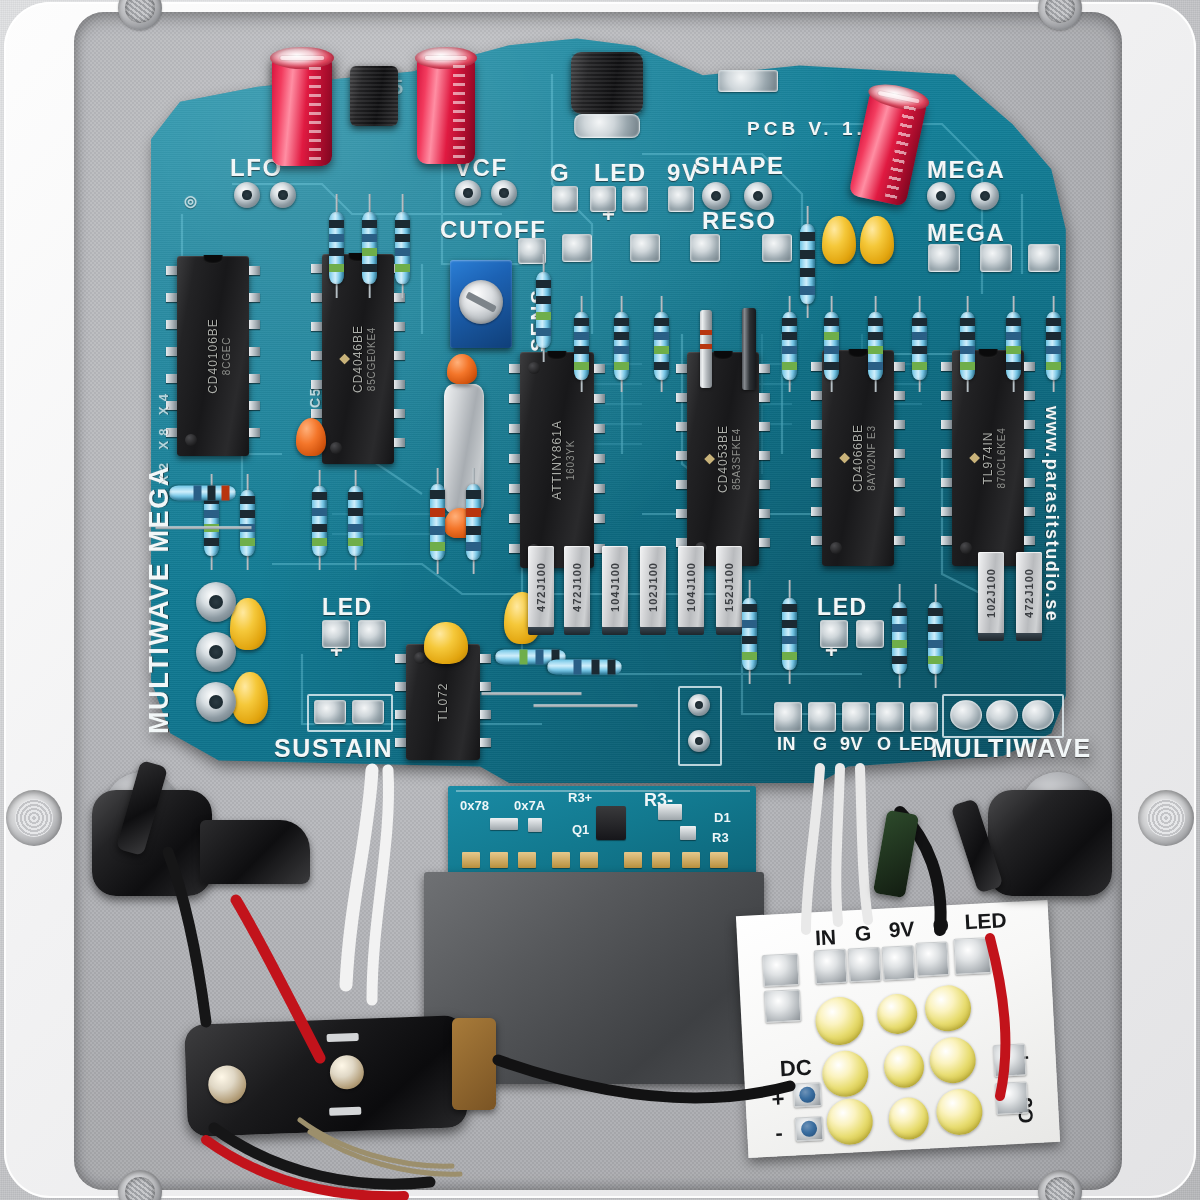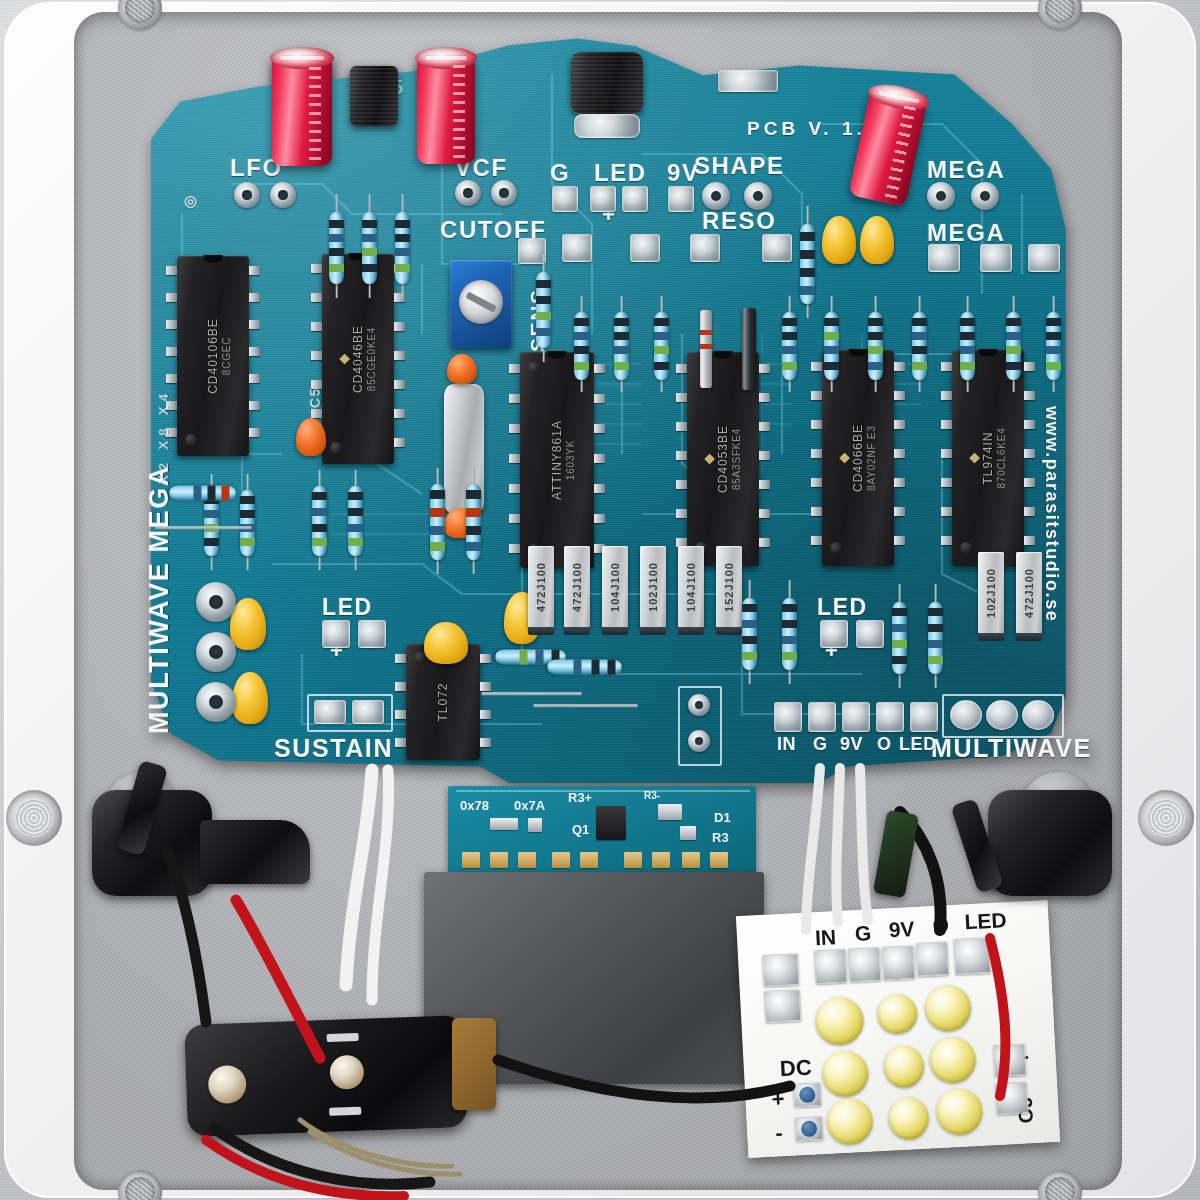--- a/index.html
+++ b/index.html
@@ -943,21 +943,21 @@
 
     <div class="silk" style="left:62px;top:158px;font-size:15px;opacity:.7">◎</div>
     <div class="silk vert" style="left:34px;top:450px;font-size:13px;opacity:.7;letter-spacing:5px">X2 X8 X4</div>
   </div>
 
   <div class="mini-pcb" style="left:448px;top:786px;width:308px;height:96px">
     <div style="position:absolute;left:8px;top:4px;right:6px;height:2px;background:rgba(255,255,255,.35)"></div>
     <div class="wp-label" style="position:absolute;left:12px;top:12px;font-size:13px;color:#eef6f8">0x78</div>
     <div class="wp-label" style="position:absolute;left:66px;top:12px;font-size:13px;color:#eef6f8">0x7A</div>
     <div class="wp-label" style="position:absolute;left:120px;top:4px;font-size:13px;color:#eef6f8">R3+</div>
-    <div class="wp-label" style="position:absolute;left:196px;top:4px;font-size:10px;color:#eef6f8">R3-</div>
+    <div class="wp-label" style="position:absolute;left:196px;top:4px;font-size:18px;color:#eef6f8">R3-</div>
     <div class="wp-label" style="position:absolute;left:124px;top:36px;font-size:13px;color:#eef6f8">Q1</div>
     <div class="wp-label" style="position:absolute;left:266px;top:24px;font-size:13px;color:#eef6f8">D1</div>
     <div class="wp-label" style="position:absolute;left:264px;top:44px;font-size:13px;color:#eef6f8">R3</div>
     <div class="smd silver" style="left:42px;top:32px;width:28px;height:12px"></div>
     <div class="smd silver" style="left:80px;top:32px;width:14px;height:14px"></div>
     <div class="smd dark" style="left:148px;top:20px;width:30px;height:34px;border-radius:2px"></div>
     <div class="smd silver" style="left:210px;top:18px;width:24px;height:16px"></div>
     <div class="smd silver" style="left:232px;top:40px;width:16px;height:14px"></div>
     <div class="smd" style="left:14px;top:66px;width:18px;height:16px"></div>
     <div class="smd" style="left:42px;top:66px;width:18px;height:16px"></div>

